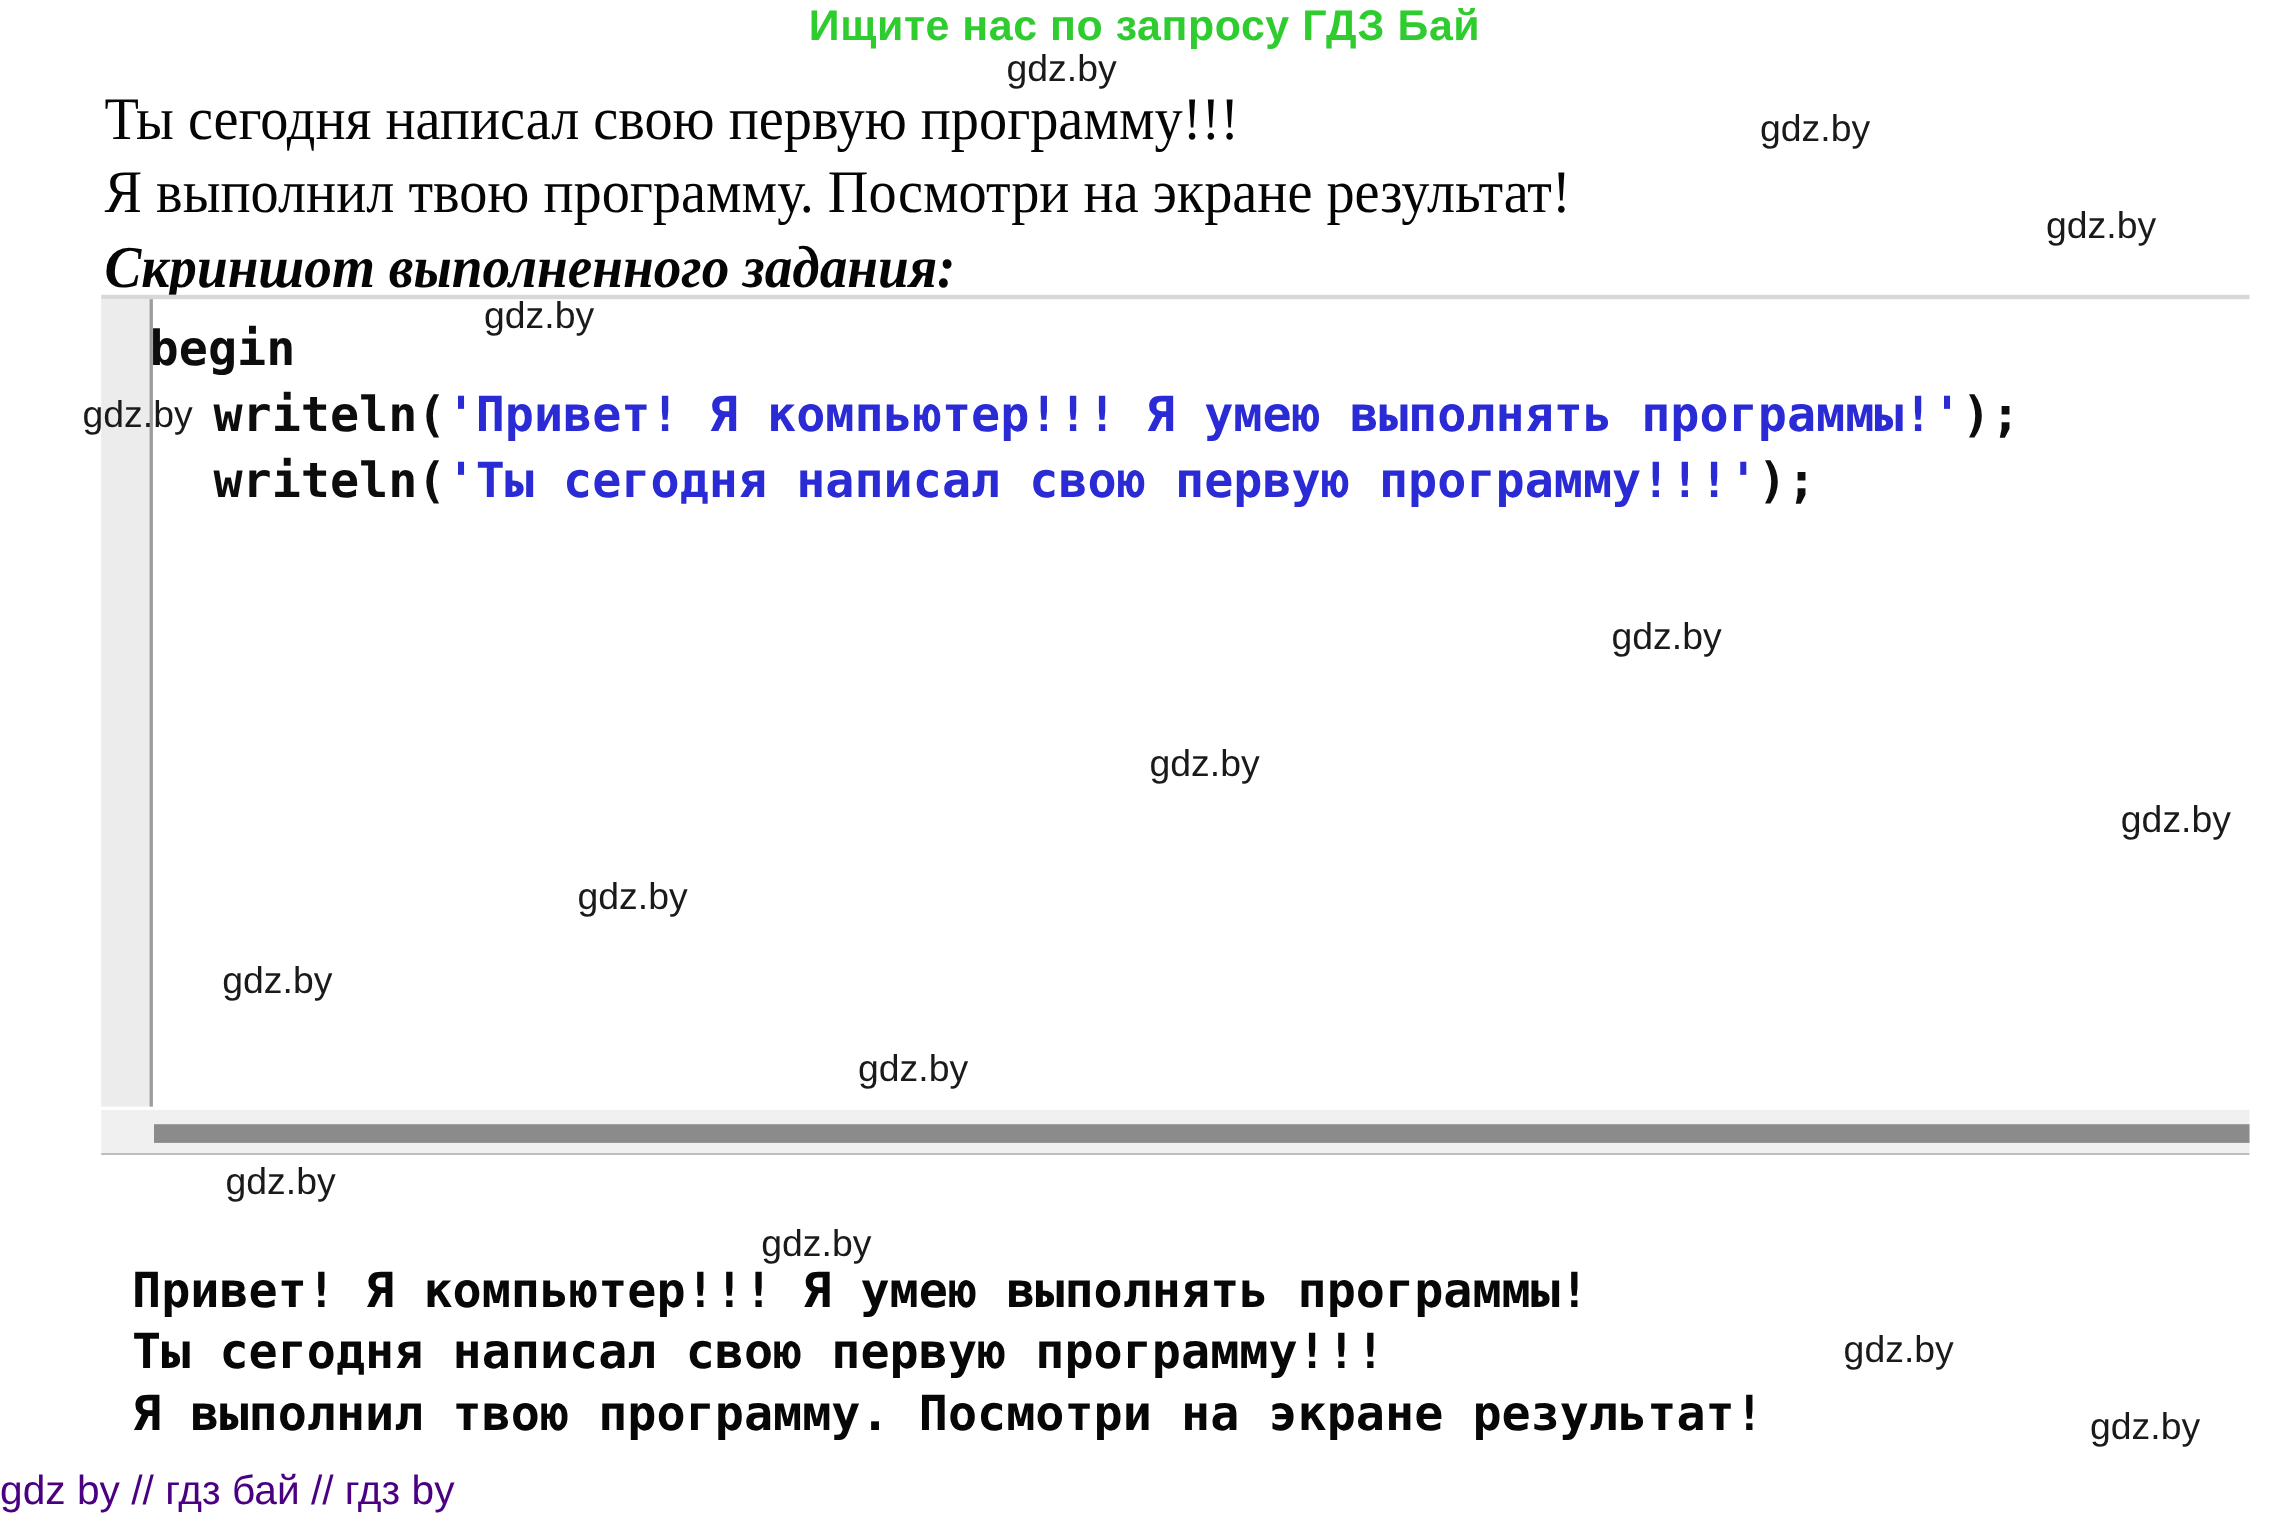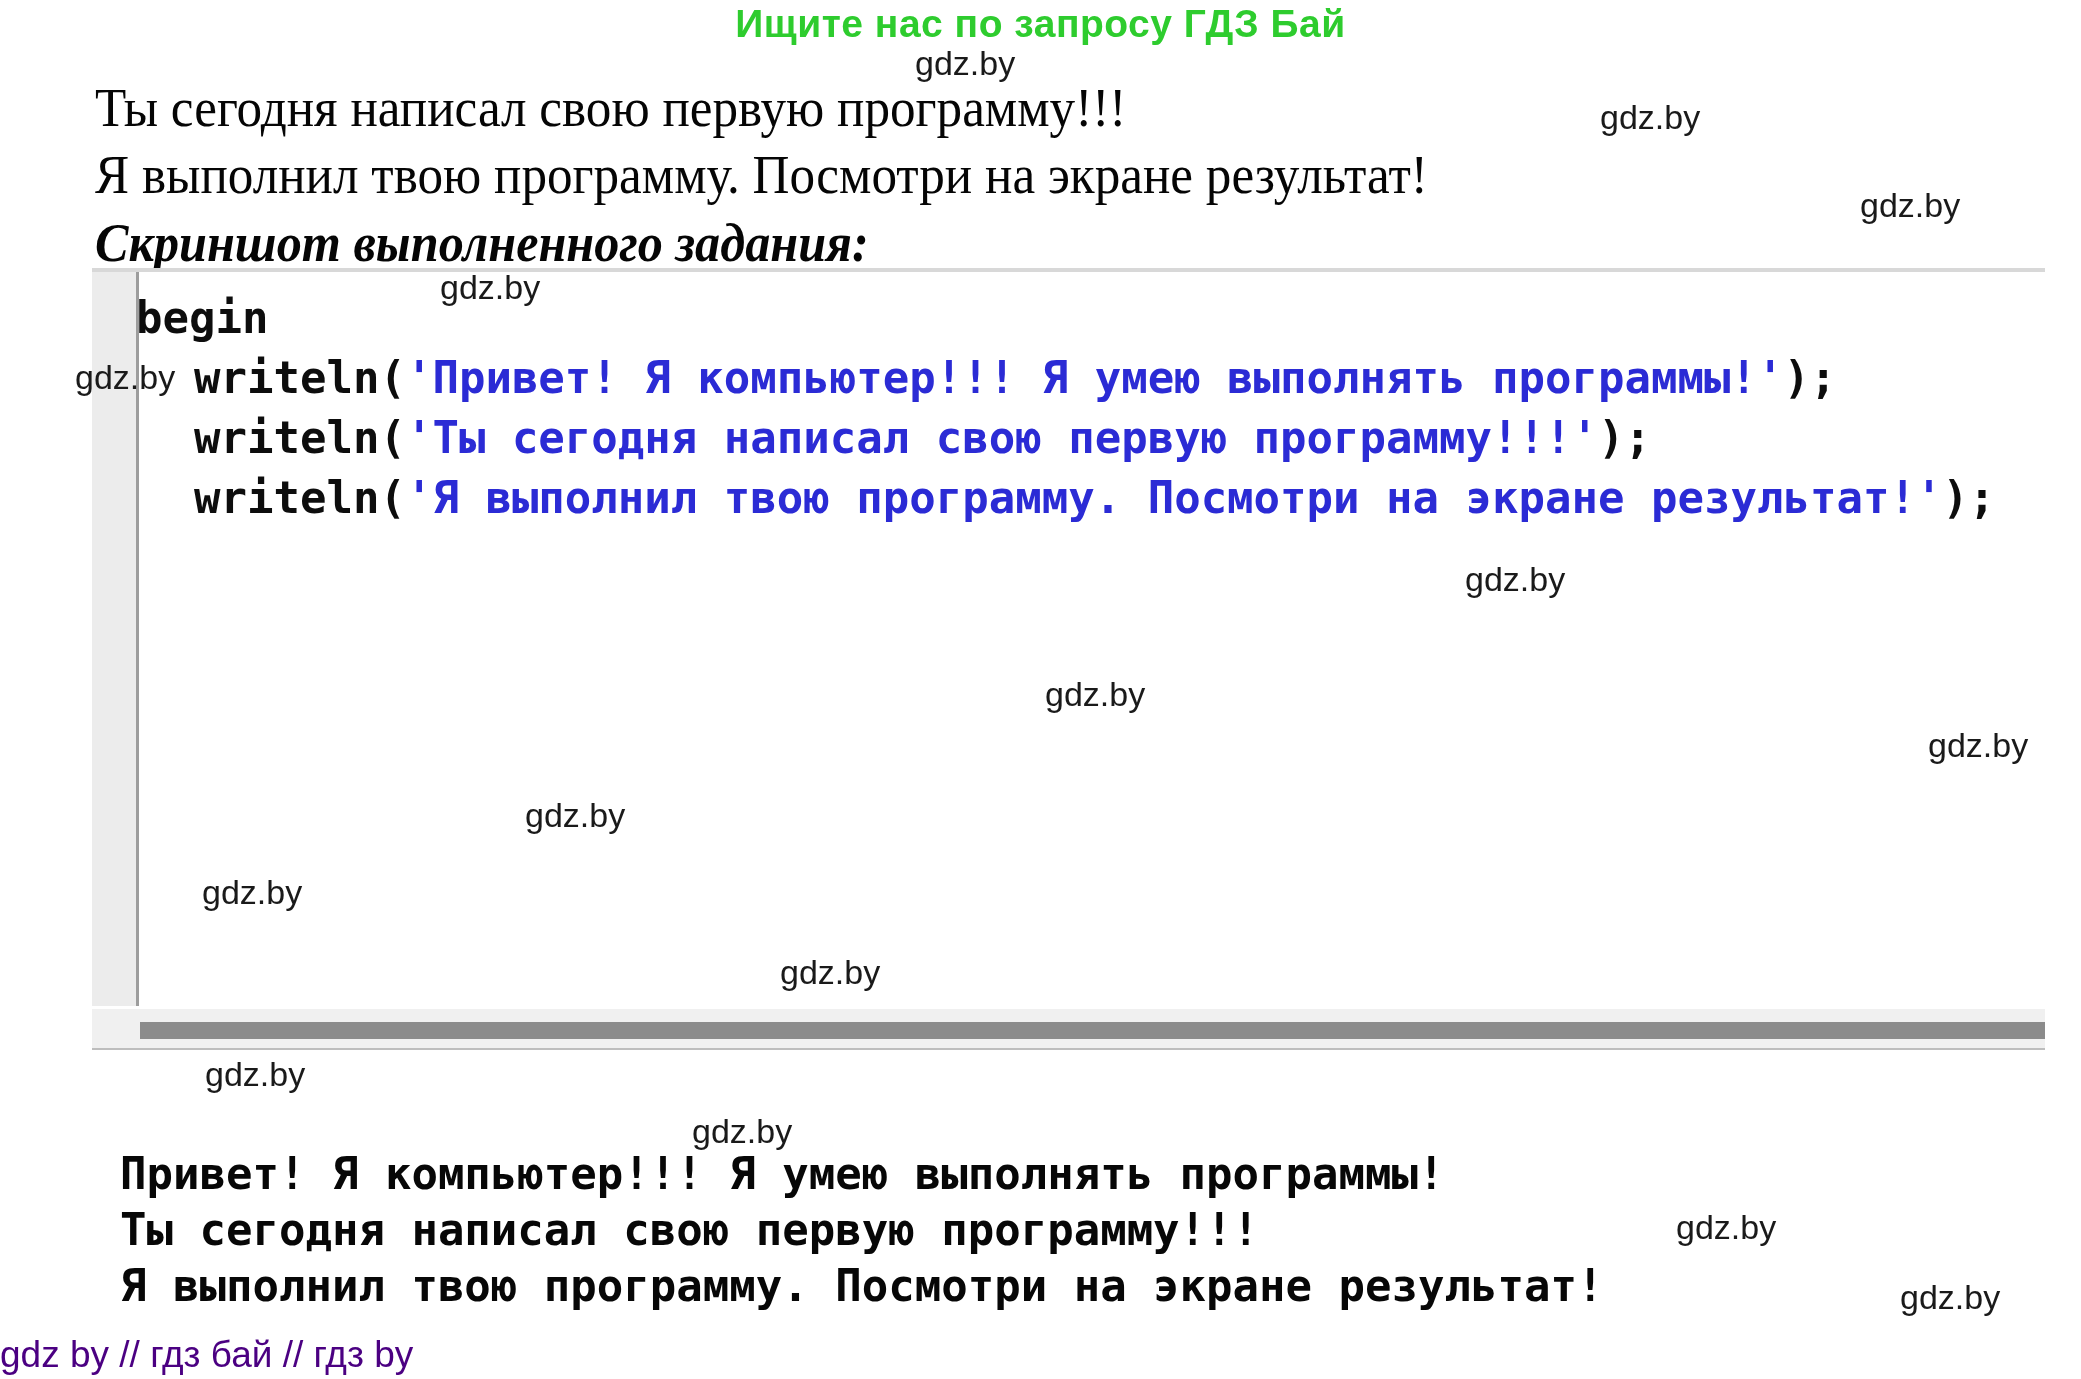--- a/index.html
+++ b/index.html
@@ -58,21 +58,20 @@
   <div class="serif intro2">Я выполнил твою программу. Посмотри на экране результат!</div>
   <div class="serif caption">Скриншот выполненного задания:</div>
 
   <div class="editor">
     <div class="gutter"></div>
 
     <div class="code">
       <div class="code-line"><span class="kw">begin</span></div>
       <div class="code-line indent"><span class="kw">writeln(</span><span class="str">'Привет! Я компьютер!!! Я умею выполнять программы!'</span><span class="kw">);</span></div>
       <div class="code-line indent"><span class="kw">writeln(</span><span class="str">'Ты сегодня написал свою первую программу!!!'</span><span class="kw">);</span></div>
-      <div class="code-line indent"><span class="kw">writeln(</span><span class="str">'Я выполнил твою программу. Посмотри на экране результат!'</span><span class="kw">);</span></div>
     </div>
 
     <div class="hscroll">
       <div class="hthumb"></div>
     </div>
   </div>
 
   <div class="out-area">
     <div>Привет! Я компьютер!!! Я умею выполнять программы!</div>
     <div>Ты сегодня написал свою первую программу!!!</div>

